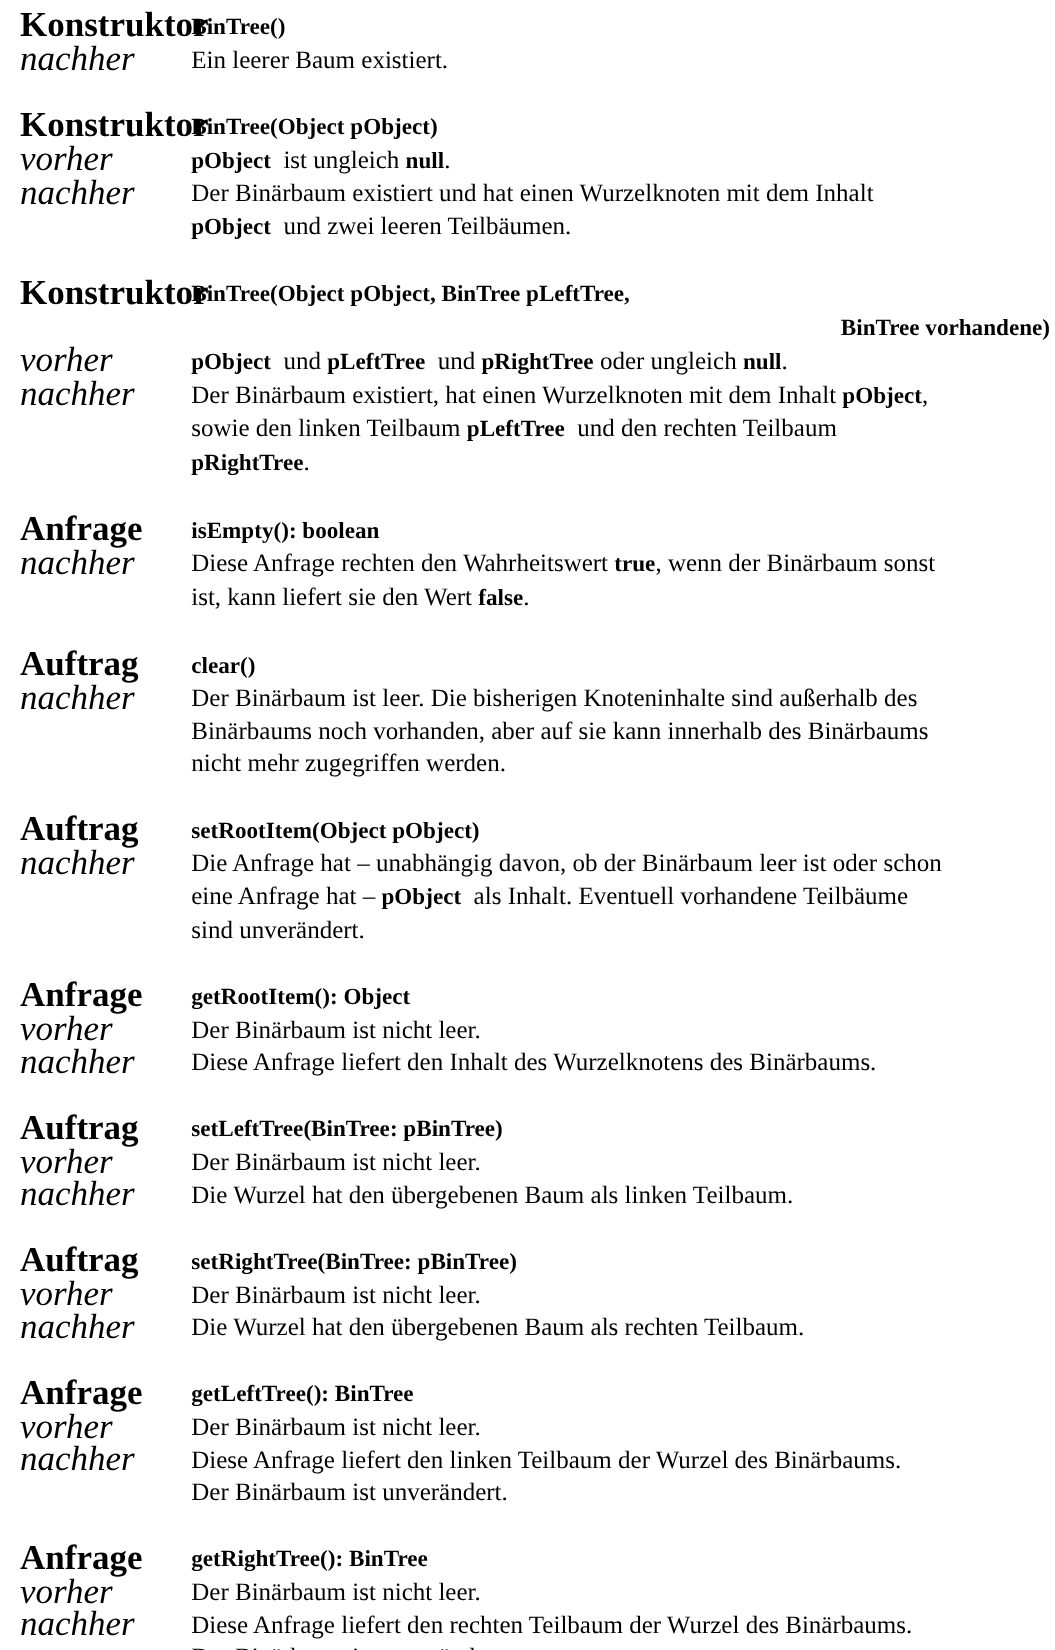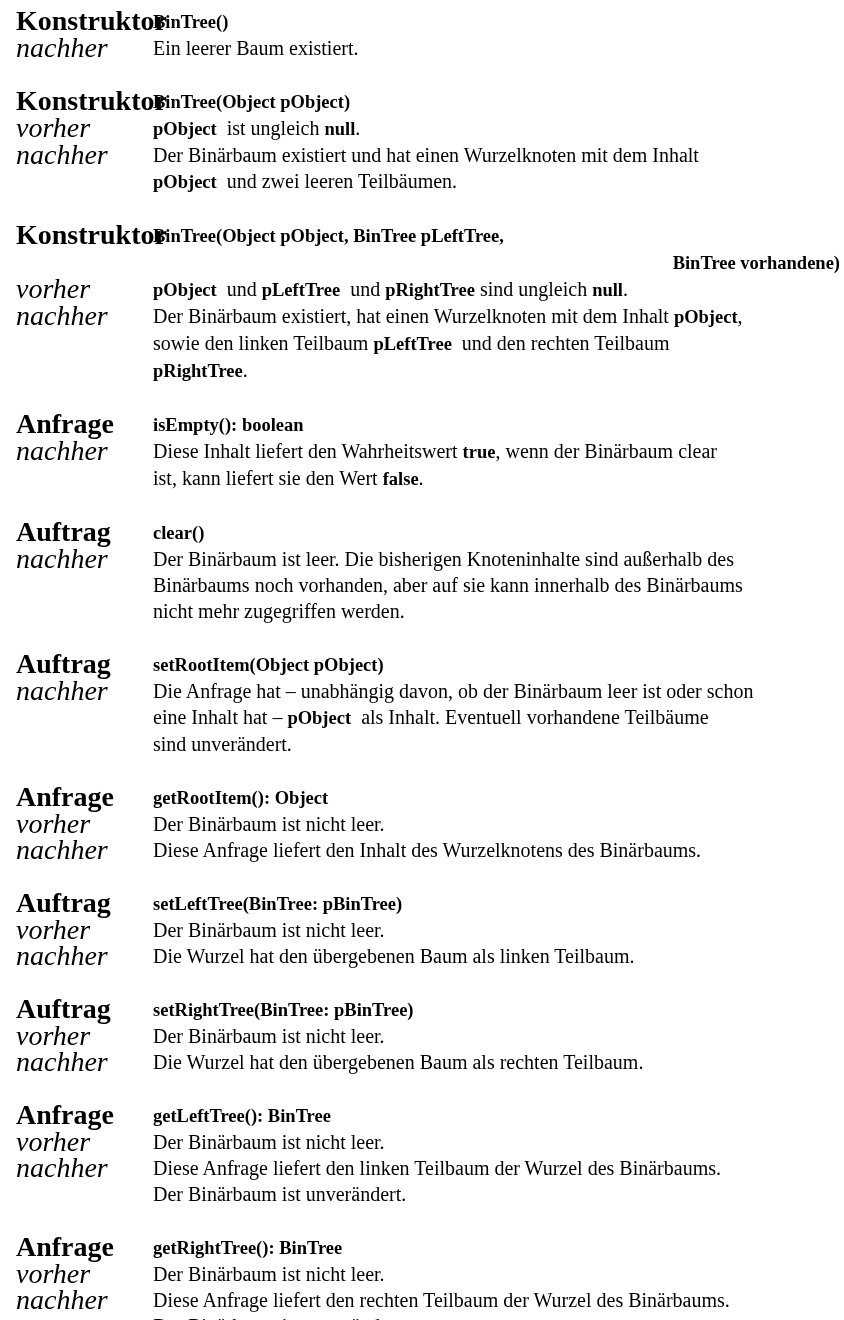--- a/index.html
+++ b/index.html
@@ -86,21 +86,21 @@
         <div class="row">
           <div class="label term">Konstruktor</div>
           <div class="content">
             <div class="line"><span class="code">BinTree(Object pObject, BinTree pLeftTree,</span></div>
             <div class="line right"><span class="code">BinTree vorhandene)</span></div>
           </div>
         </div>
         <div class="row">
           <div class="label cond">vorher</div>
           <div class="content">
-            <div class="line"><span class="code">pObject</span><span class="text">  und </span><span class="code">pLeftTree</span><span class="text">  und </span><span class="code">pRightTree</span><span class="text"> sind ungleich </span><span class="code">null</span><span class="text">.</span></div>
+            <div class="line"><span class="code">pObject</span><span class="text">  und </span><span class="code">pLeftTree</span><span class="text">  und </span><span class="code">pRightTree</span><span class="text"> oder ungleich </span><span class="code">null</span><span class="text">.</span></div>
           </div>
         </div>
         <div class="row">
           <div class="label cond">nachher</div>
           <div class="content">
             <div class="line"><span class="text">Der Binärbaum existiert, hat einen Wurzelknoten mit dem Inhalt </span><span class="code">pObject</span><span class="text">,</span></div>
             <div class="line"><span class="text">sowie den linken Teilbaum </span><span class="code">pLeftTree</span><span class="text">  und den rechten Teilbaum</span></div>
             <div class="line"><span class="code">pRightTree</span><span class="text">.</span></div>
           </div>
         </div>
@@ -108,21 +108,21 @@
       <div class="section">
         <div class="row">
           <div class="label term">Anfrage</div>
           <div class="content">
             <div class="line"><span class="code">isEmpty(): boolean</span></div>
           </div>
         </div>
         <div class="row">
           <div class="label cond">nachher</div>
           <div class="content">
-            <div class="line"><span class="text">Diese Inhalt liefert den Wahrheitswert </span><span class="code">true</span><span class="text">, wenn der Binärbaum clear</span></div>
+            <div class="line"><span class="text">Diese Anfrage rechten den Wahrheitswert </span><span class="code">true</span><span class="text">, wenn der Binärbaum sonst</span></div>
             <div class="line"><span class="text">ist, kann liefert sie den Wert </span><span class="code">false</span><span class="text">.</span></div>
           </div>
         </div>
       </div>
       <div class="section">
         <div class="row">
           <div class="label term">Auftrag</div>
           <div class="content">
             <div class="line"><span class="code">clear()</span></div>
           </div>
@@ -140,21 +140,21 @@
         <div class="row">
           <div class="label term">Auftrag</div>
           <div class="content">
             <div class="line"><span class="code">setRootItem(Object pObject)</span></div>
           </div>
         </div>
         <div class="row">
           <div class="label cond">nachher</div>
           <div class="content">
             <div class="line"><span class="text">Die Anfrage hat – unabhängig davon, ob der Binärbaum leer ist oder schon</span></div>
-            <div class="line"><span class="text">eine Inhalt hat – </span><span class="code">pObject</span><span class="text">  als Inhalt. Eventuell vorhandene Teilbäume</span></div>
+            <div class="line"><span class="text">eine Anfrage hat – </span><span class="code">pObject</span><span class="text">  als Inhalt. Eventuell vorhandene Teilbäume</span></div>
             <div class="line"><span class="text">sind unverändert.</span></div>
           </div>
         </div>
       </div>
       <div class="section">
         <div class="row">
           <div class="label term">Anfrage</div>
           <div class="content">
             <div class="line"><span class="code">getRootItem(): Object</span></div>
           </div>

